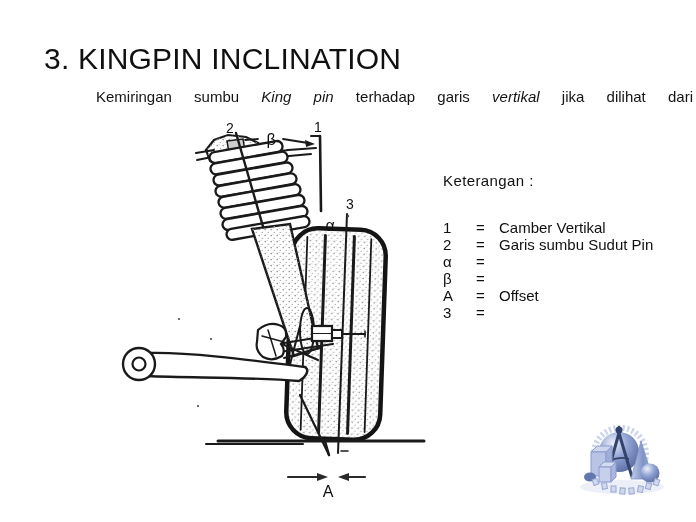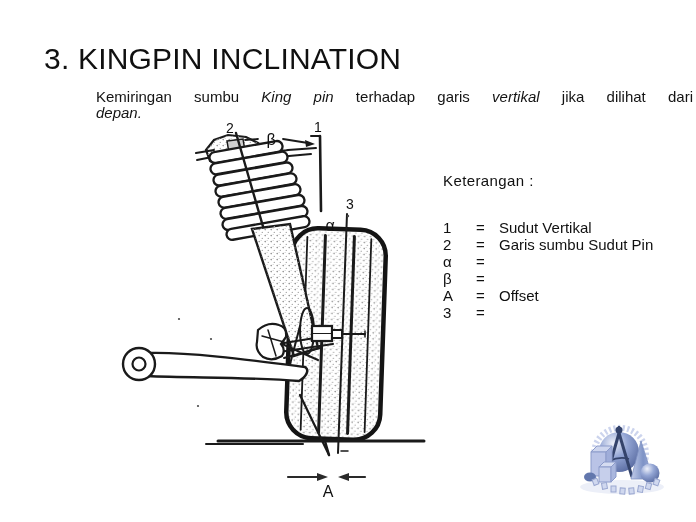--- a/index.html
+++ b/index.html
@@ -29,29 +29,28 @@
 </style>
 </head>
 <body>
 
 <div class="slide">
 
   <h1 class="title">3. KINGPIN INCLINATION</h1>
 
   <div class="subtitle">
     <div class="sub-line1"><span>Kemiringan sumbu </span><span class="it">King pin</span><span> terhadap garis </span><span class="it">vertikal</span><span> jika dilihat dari</span></div>
-    <div class="sub-line2 it">depan.</div>
   </div>
 
   <div class="legend">
     <div class="legend-heading">Keterangan :</div>
     <div class="legend-row">
       <span class="legend-sym">1</span>
         <span class="legend-eq">=</span>
-        <span class="legend-label">Sudut Vertikal</span>
+        <span class="legend-label">Camber Vertikal</span>
     </div>
     <div class="legend-row">
       <span class="legend-sym">2</span>
         <span class="legend-eq">=</span>
         <span class="legend-label">Garis sumbu Sudut Pin</span>
     </div>
     <div class="legend-row">
       <span class="legend-sym">α</span>
         <span class="legend-eq">=</span>
     </div>

